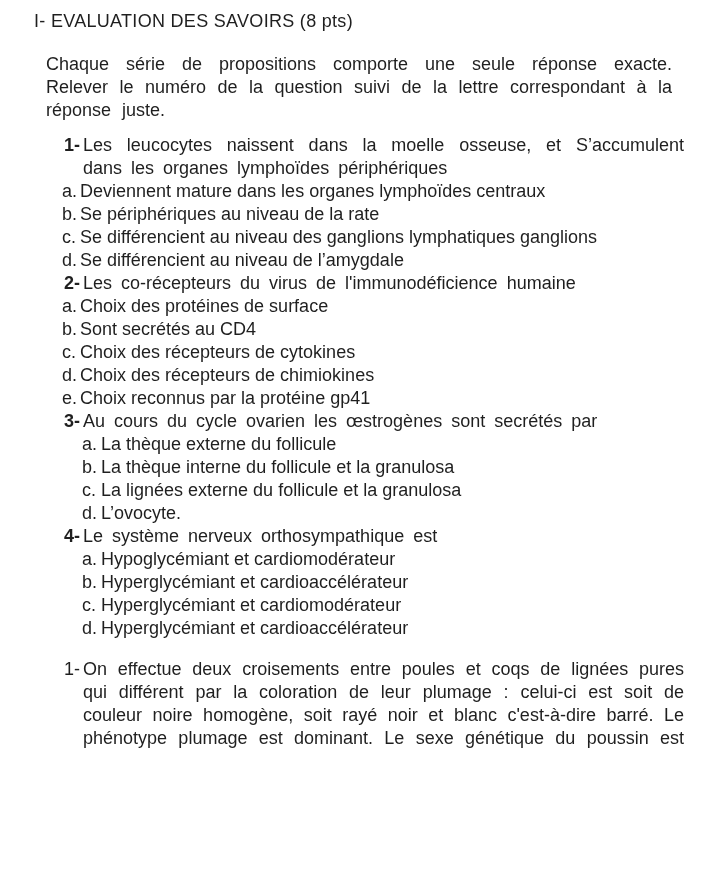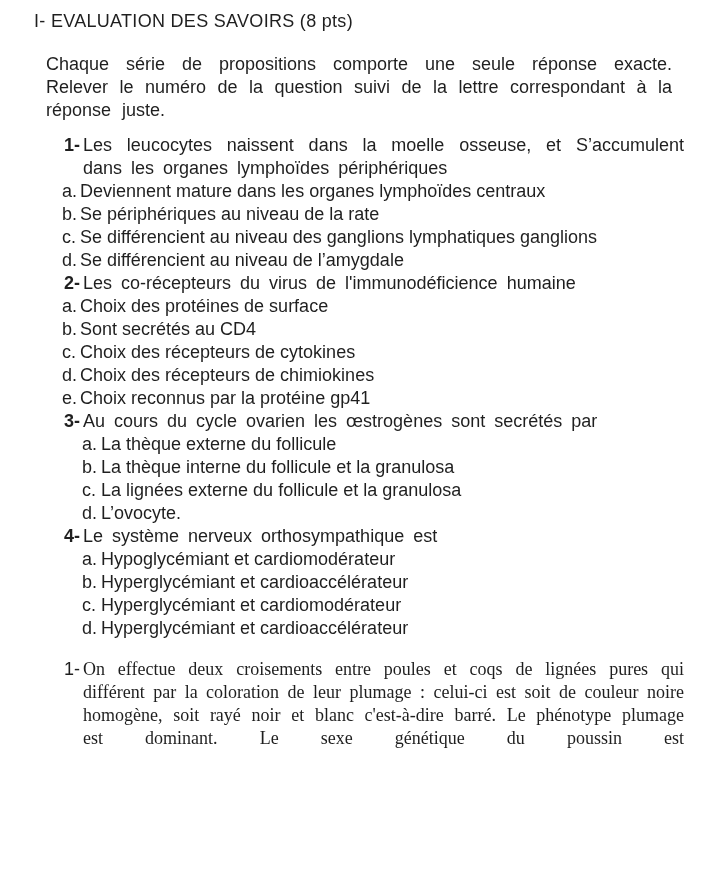--- a/index.html
+++ b/index.html
@@ -61,21 +61,20 @@
   
   .opt-b { margin-left: 48px; }
   .opt-b .num { flex: 0 0 19px; }
 
   
   .item { margin-left: 30px; }
   .item .txt {
     text-align: justify;
     text-align-last: justify;
     word-spacing: 4px;
-    font-family: Liberation Serif, serif;
   }
 
   .gap18 { height: 18px; }
 </style>
 </head>
 <body>
 
 <div class="page">
 
 

